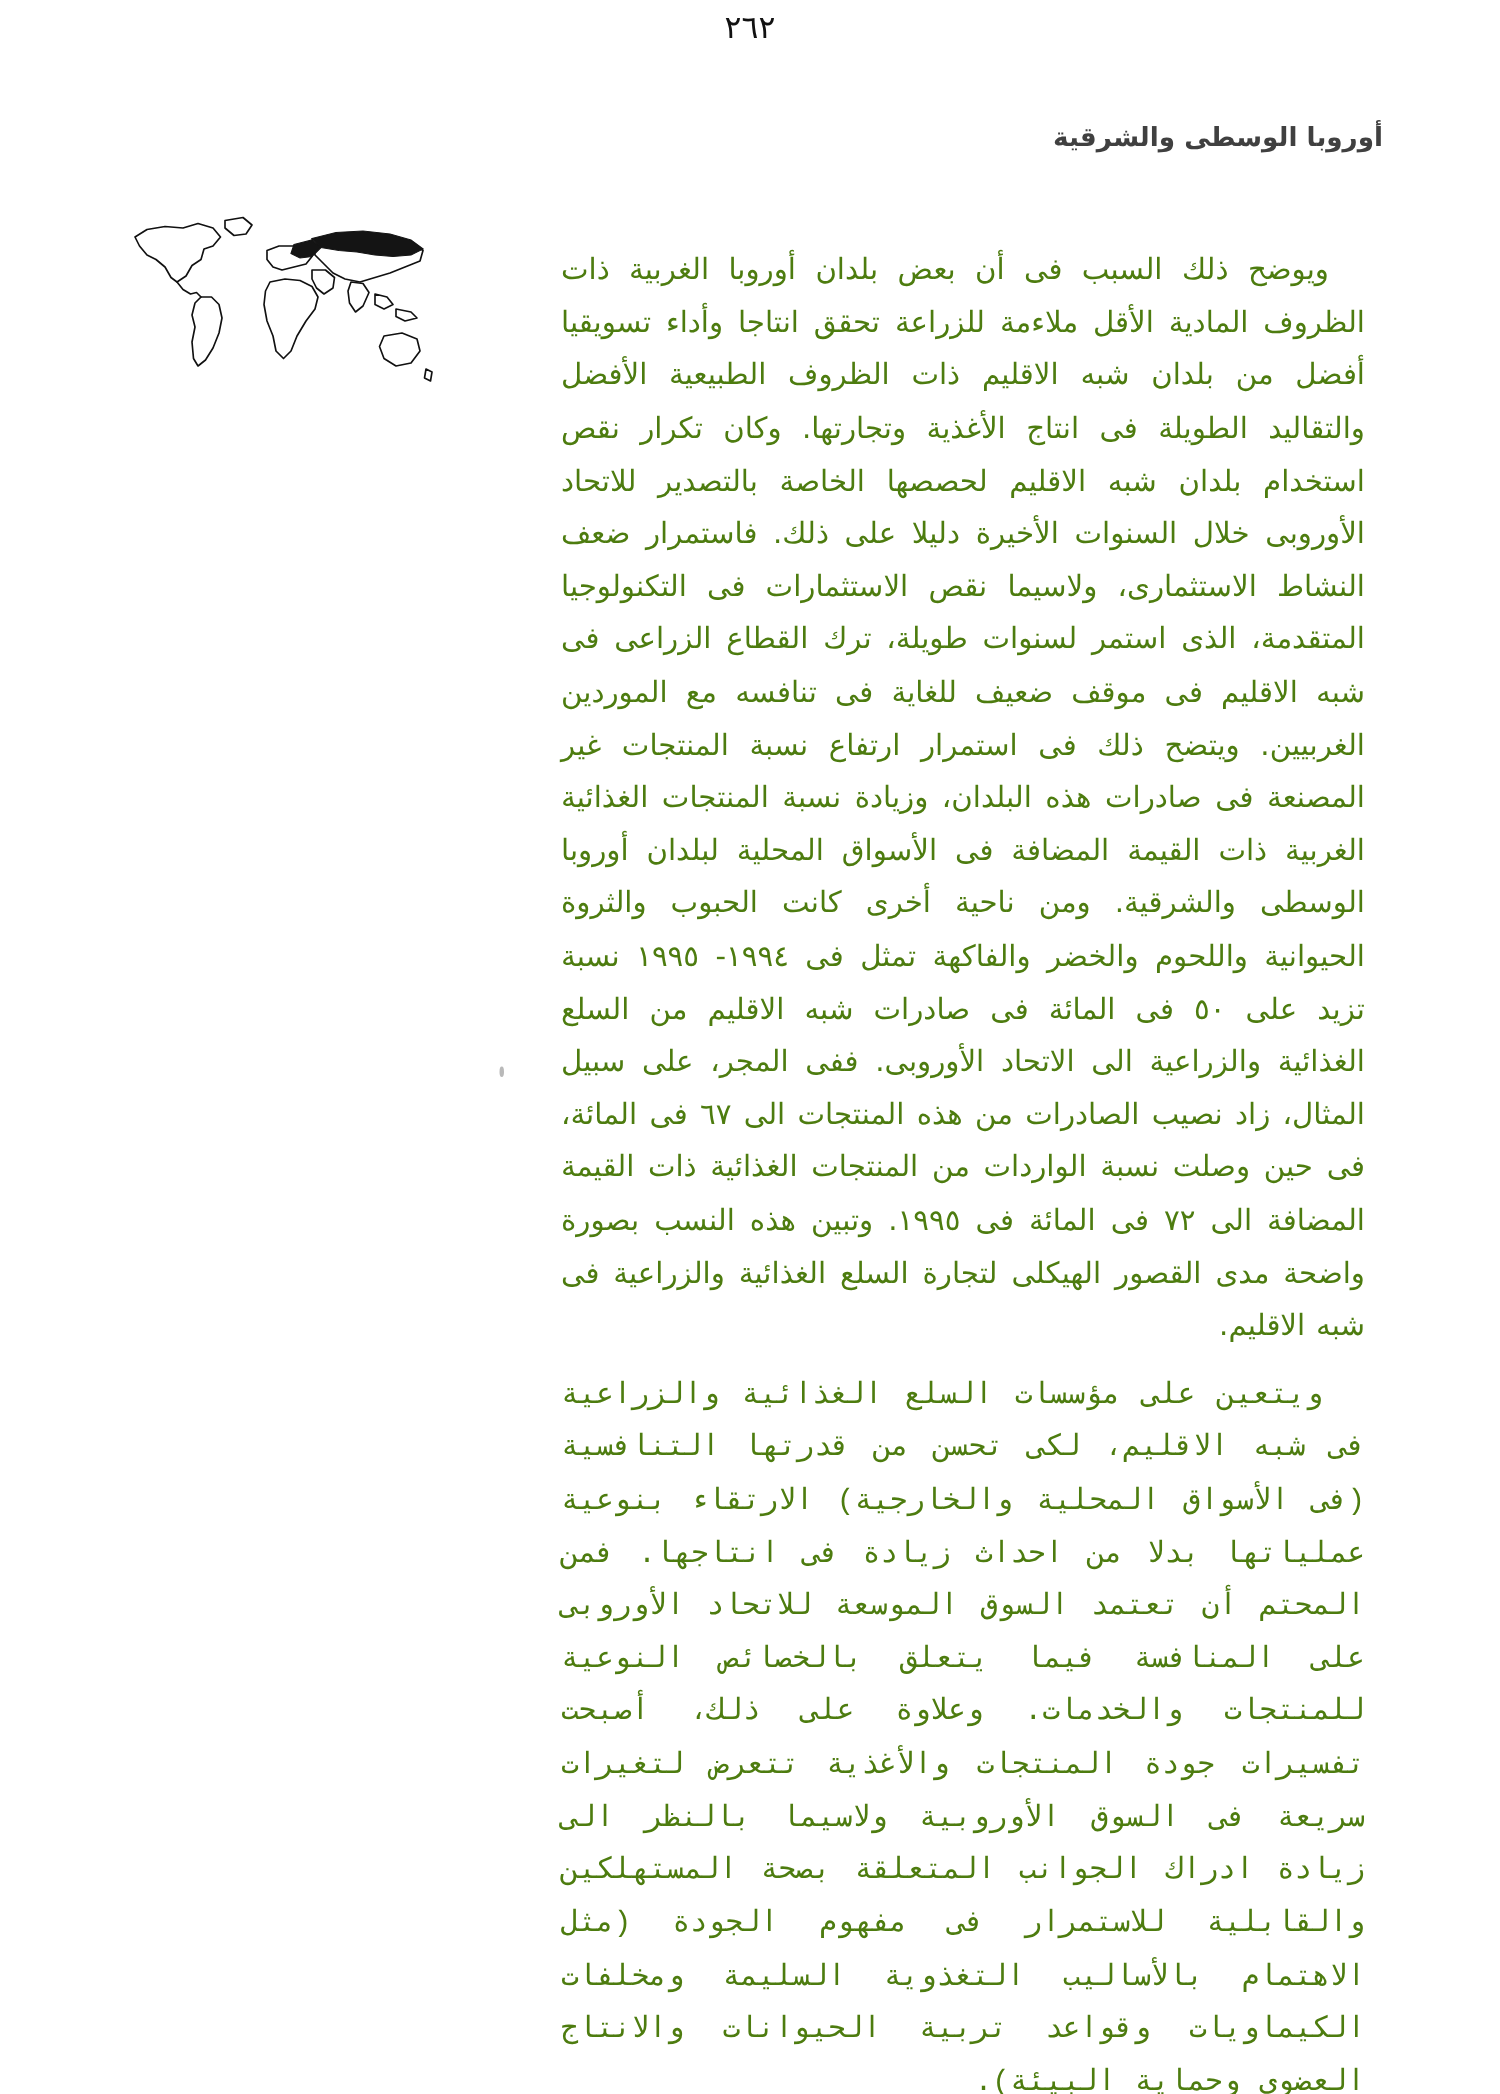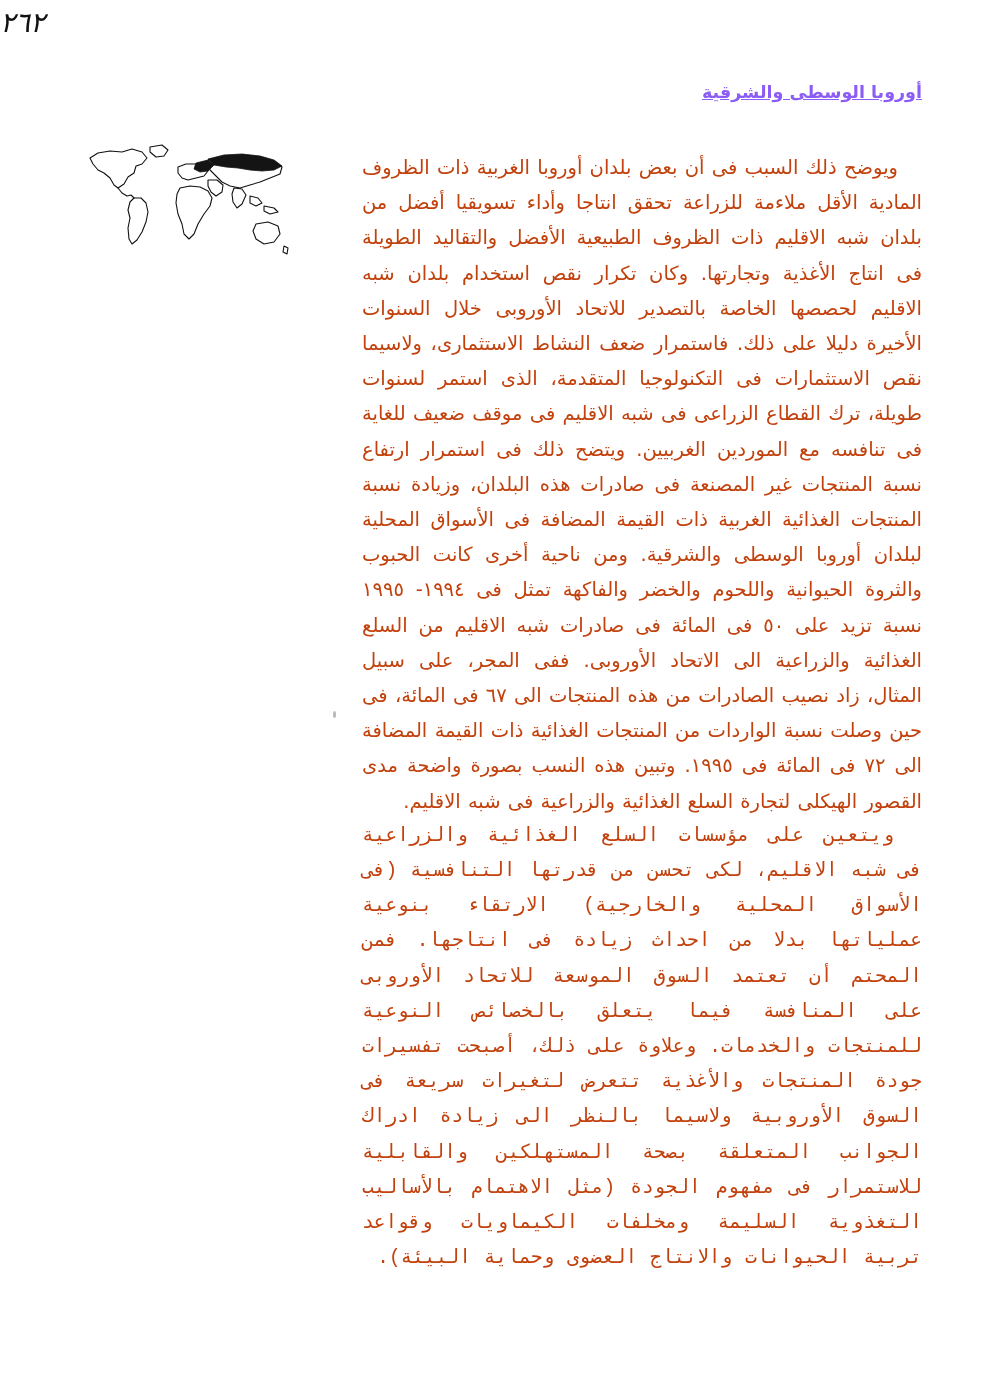--- a/index.html
+++ b/index.html
@@ -20,39 +20,37 @@
     position: absolute;
     inset: 0;
   }
 
   
   .page-number {
     position: absolute;
     top: 6px;
     left: 0;
     width: 100%;
-    text-align: left;
-    font-size: 28px;
+    text-align: center;
+    font-size: 21px;
     letter-spacing: 1px;
     color: #111;
     font-family: "DejaVu Sans", sans-serif;
-    font-style: italic;
   }
 
   
   .running-head {
     position: absolute;
     top: 82px;
     right: 78px;
     font-size: 17.5px;
     font-weight: bold;
-    color: #8b5cf6;
+    color: #404040;
     letter-spacing: 0px;
     direction: rtl;
-    text-decoration: underline;
   }
 
   
   .map-figure {
     position: absolute;
     top: 140px;
     left: 84px;
     width: 208px;
     height: 130px;
   }
@@ -67,24 +65,24 @@
     position: absolute;
     top: 150px;
     right: 78px;
     width: 560px;
     direction: rtl;
     text-align: justify;
     text-align-last: right;
   }
 
   .para {
-    margin: 0;
+    margin: 12px;
     font-size: 19.5px;
     line-height: 35.2px;
-    color: #c2410c;
+    color: #4d7c0f;
     letter-spacing: 0px;
     word-spacing: 1px;
     font-family: "DejaVu Sans", sans-serif;
   }
   .para + .para {
     text-indent: 28px;
     font-family: Liberation Mono, monospace;
   }
   .para.first {
     text-indent: 24px;

